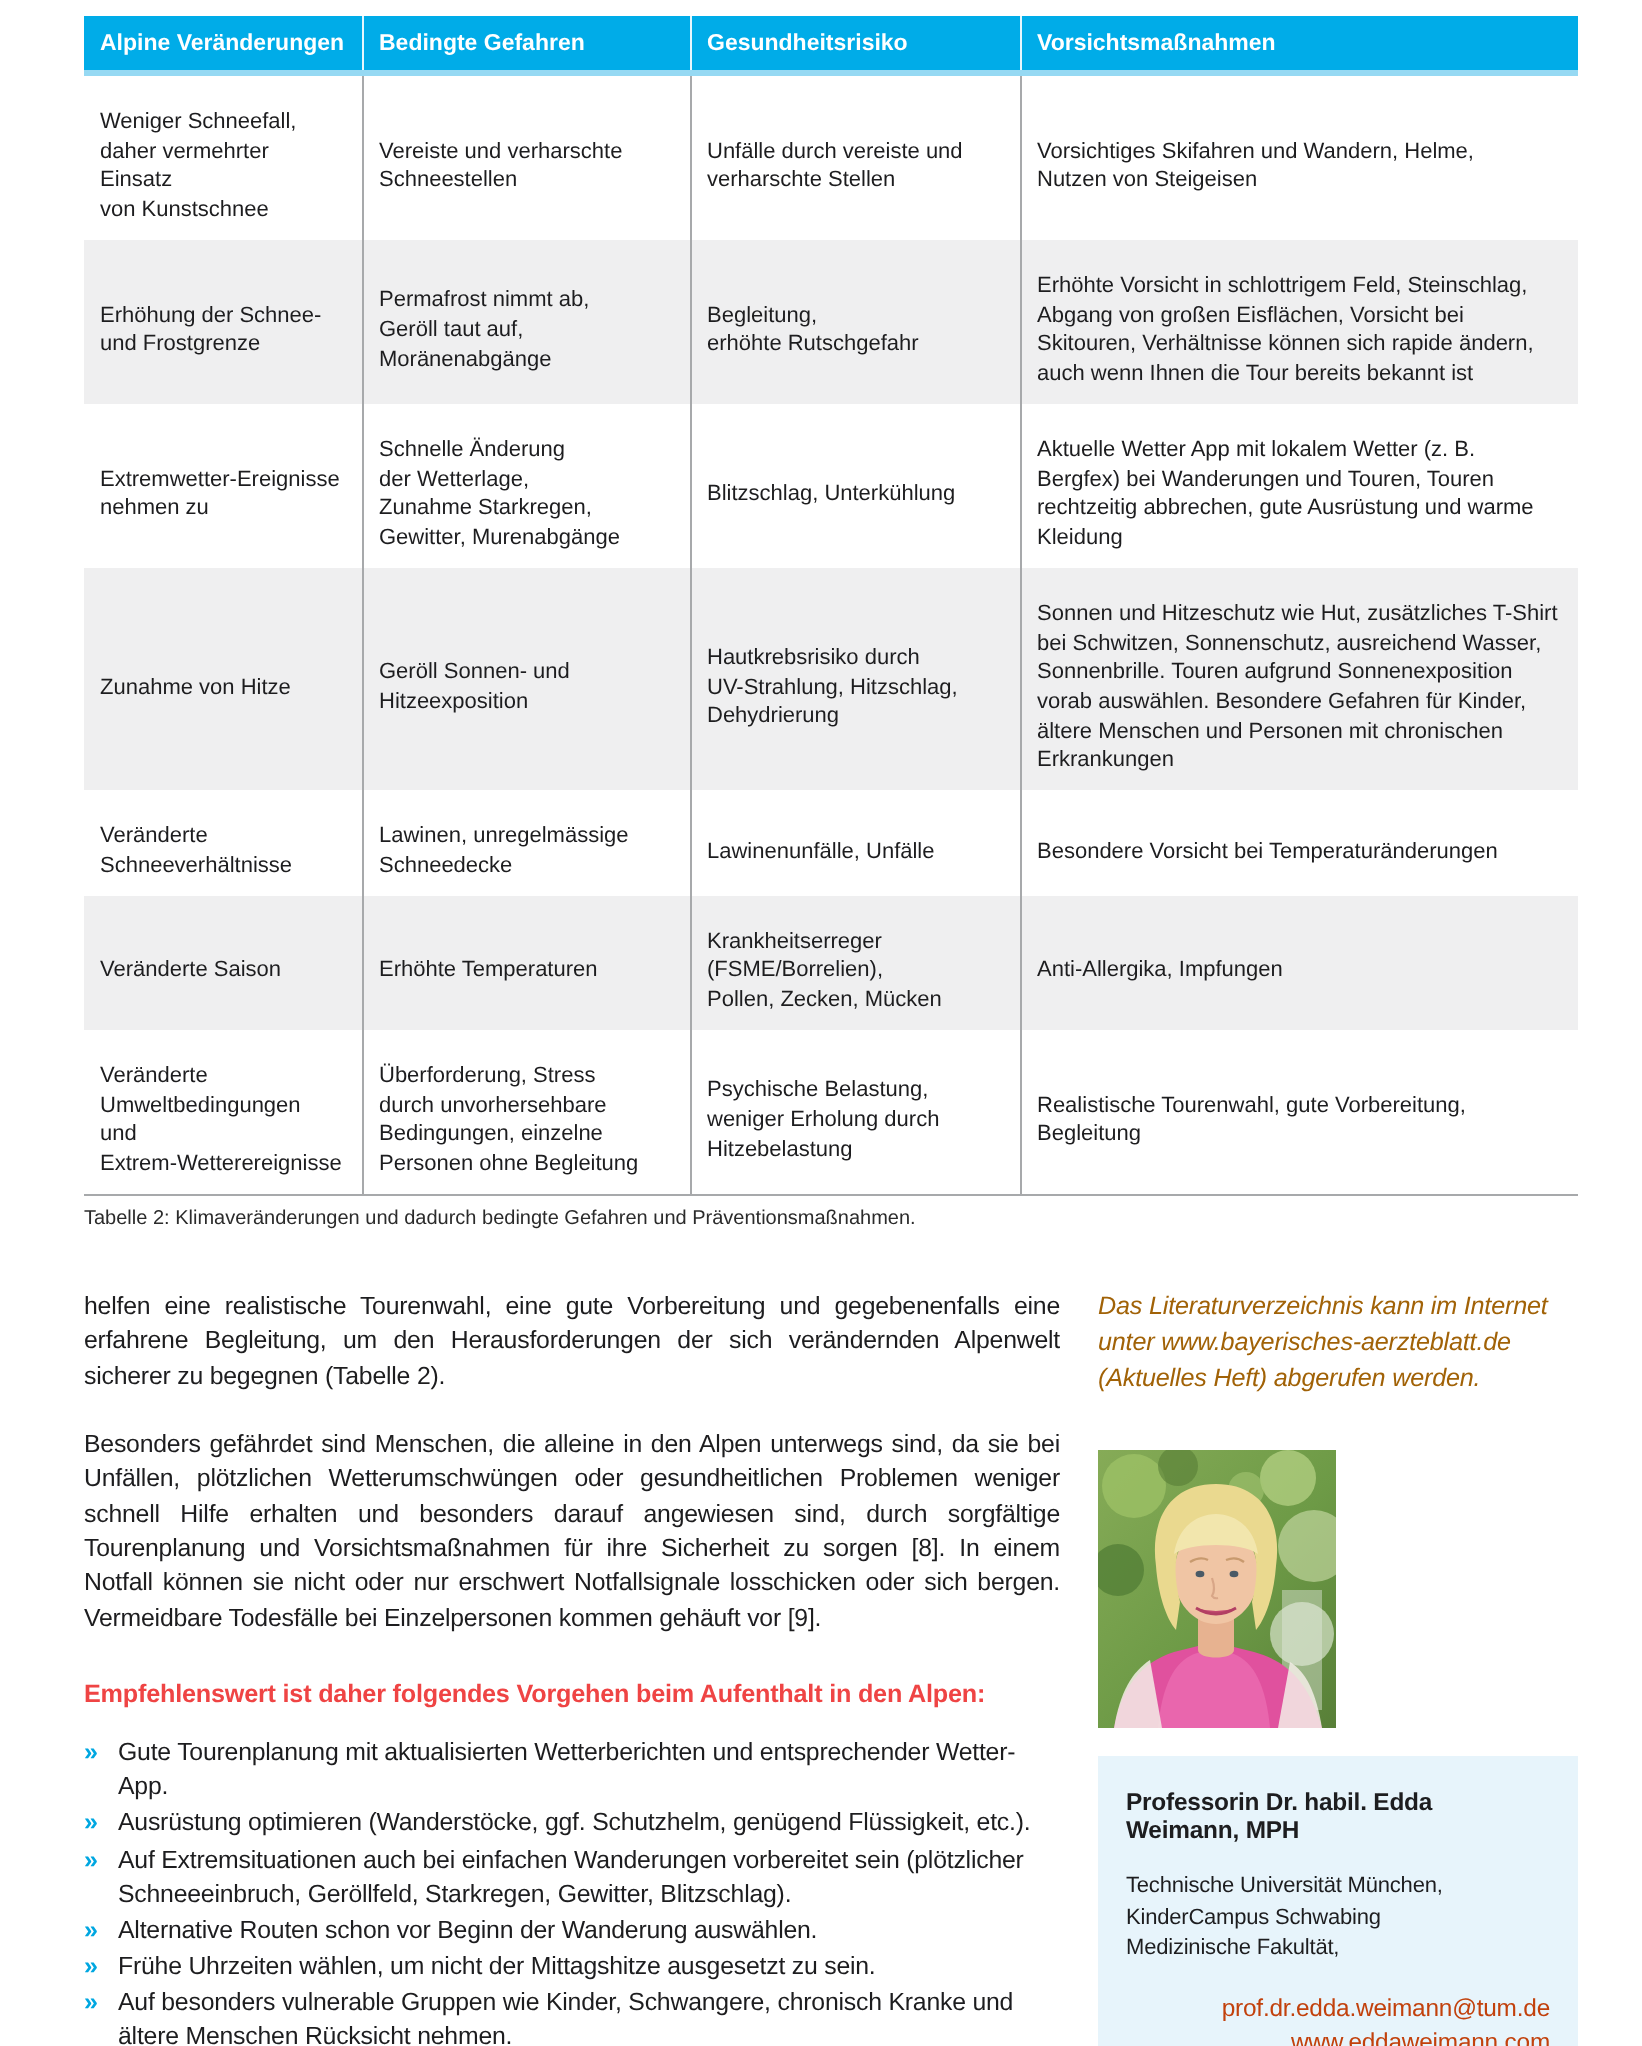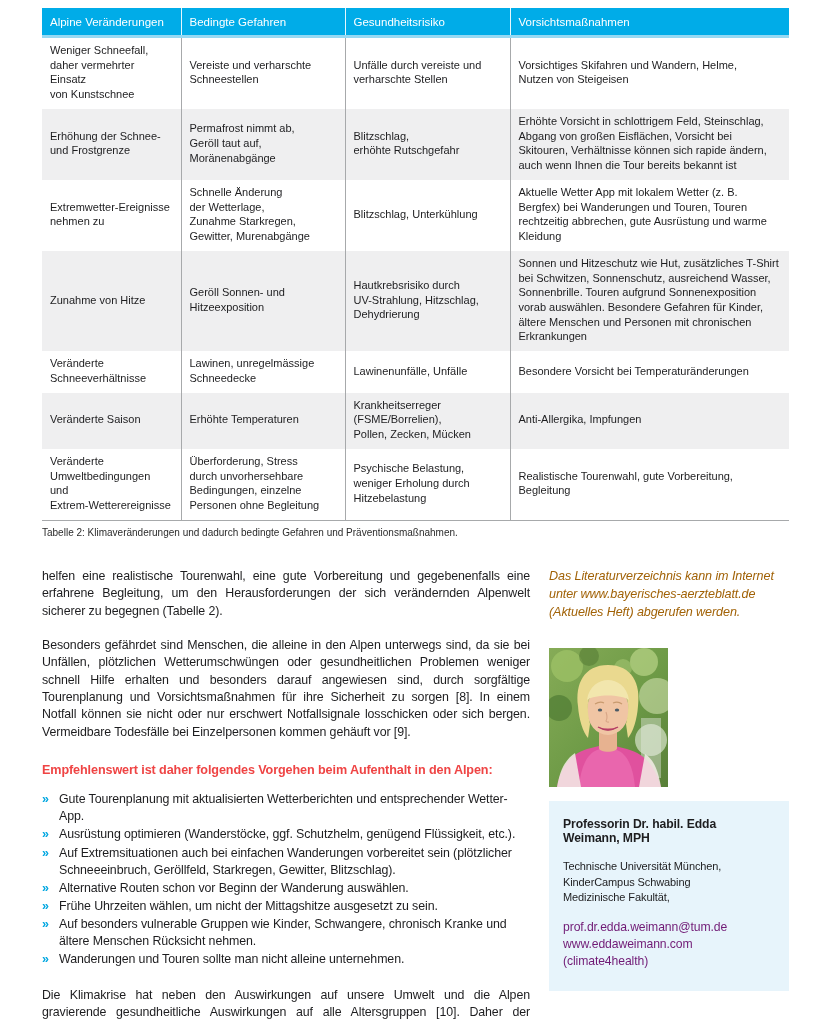--- a/index.html
+++ b/index.html
@@ -7,29 +7,29 @@
   body { font-family: "Liberation Sans", sans-serif; color: #1d1d1f; }
   .page {
     width: 821px; height: 1023px; margin: 0 auto; background: #fff;
     padding: 8px 32px 16px 42px;
     display: flex; flex-direction: column; overflow: hidden;
   }
 
   
   table.hazards { width: 747px; border-collapse: collapse; table-layout: fixed; }
   table.hazards th {
-    background: #00ace8; color: #fff; font-size: 11.5px; font-weight: normal;
+    background: #00ace8; color: #fff; font-size: 11.5px; font-weight: bold;
     text-align: left; padding: 8px 8px 7px 8px;
     border-right: 1.5px solid rgba(255,255,255,.9);
     border-bottom: 3px solid #96d9f3;
   }
   table.hazards th:last-child { border-right: none; }
   table.hazards td {
     font-size: 11px; line-height: 1.34; vertical-align: middle;
-    padding: 5px 9px 7px 8px;
+    padding: 16px 9px 7px 8px;
     border-right: 1px solid #a7a9ab;
     white-space: pre-line;
   }
   table.hazards td:last-child { border-right: none; }
   table.hazards tr.shaded td { background: #efeff0; }
   table.hazards tbody tr:last-child td { border-bottom: 1px solid #a7a9ab; }
   table.hazards col.c1 { width: 139px; }
   table.hazards col.c2 { width: 164px; }
   table.hazards col.c3 { width: 165px; }
   table.hazards col.c4 { width: 279px; }
@@ -65,21 +65,21 @@
   }
   .photo { width: 119px; height: 139px; margin-top: 27px; display: block; }
   .author-box {
     background: #e7f4fb; width: 240px; margin-top: 14px;
     padding: 16px 14px 22px 14px;
   }
   .author-heading { color: #00a7e1; font-size: 15.5px; font-weight: bold; margin-bottom: 13px; }
   .author-name { font-size: 12.2px; font-weight: bold; margin-bottom: 14px; letter-spacing: -0.1px; }
   .author-affil { font-size: 11px; line-height: 1.38; margin-bottom: 14px; letter-spacing: -0.1px; }
   .author-contact { font-size: 12.2px; line-height: 1.38; letter-spacing: -0.1px; }
-  .author-contact div { color: #701a75; }
+  .author-contact div { color: #c2410c; text-align: right; }
 </style>
 </head>
 <body>
 
 <div class="page">
 
   <table class="hazards">
     <colgroup>
         <col class="c1">
         <col class="c2">
@@ -105,21 +105,21 @@
 verharschte Stellen</td>
           <td>Vorsichtiges Skifahren und Wandern, Helme,
 Nutzen von Steigeisen</td>
         </tr>
         <tr class="shaded">
           <td>Erhöhung der Schnee-
 und Frostgrenze</td>
           <td>Permafrost nimmt ab,
 Geröll taut auf,
 Moränenabgänge</td>
-          <td>Blitzschlag,
+          <td>Begleitung,
 erhöhte Rutschgefahr</td>
           <td>Erhöhte Vorsicht in schlottrigem Feld, Steinschlag, Abgang von großen Eisflächen, Vorsicht bei Skitouren, Verhältnisse können sich rapide ändern, auch wenn Ihnen die Tour bereits bekannt ist</td>
         </tr>
         <tr>
           <td>Extremwetter-Ereignisse
 nehmen zu</td>
           <td>Schnelle Änderung
 der Wetterlage,
 Zunahme Starkregen,
 Gewitter, Murenabgänge</td>

